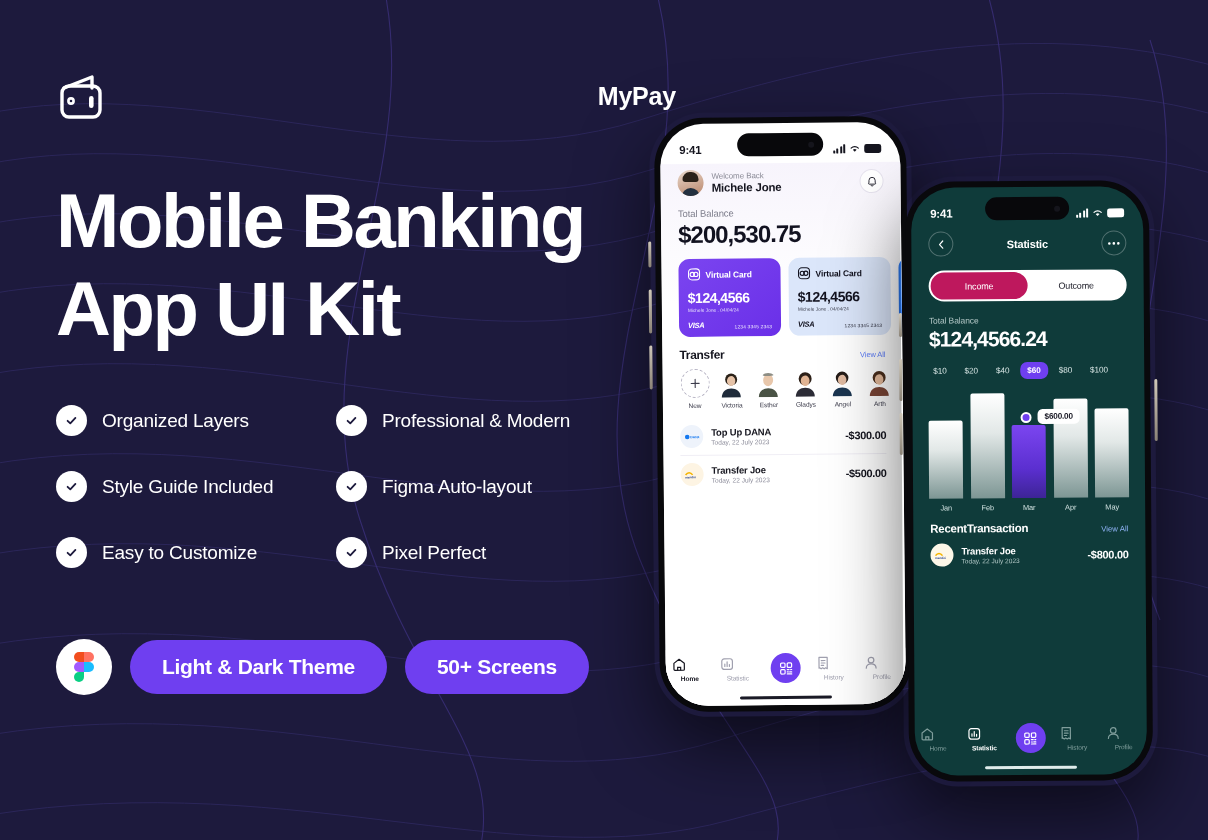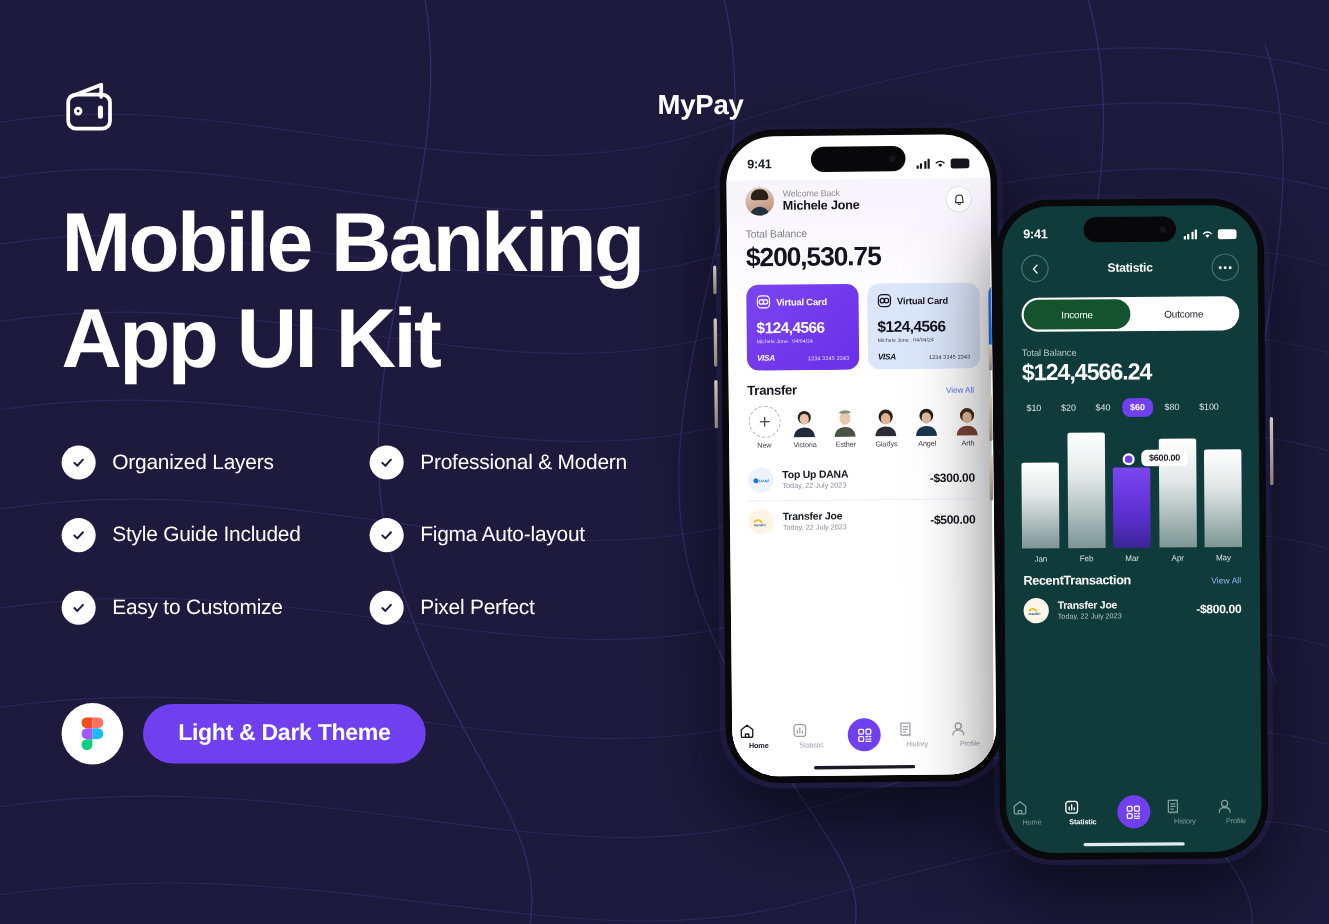--- a/index.html
+++ b/index.html
@@ -166,21 +166,21 @@
   
   .p2body { position:absolute; top:40px; left:0; right:0; bottom:0; color:#fff; }
   .p2head { display:flex; align-items:center; justify-content:space-between; padding:4px 17px 0; }
   .rnd-btn { width:25px; height:25px; border-radius:50%; border:1px solid rgba(255,255,255,.28);
              display:flex; align-items:center; justify-content:center; }
   .p2title { font-size:11px; font-weight:600; letter-spacing:-0.2px; }
   .toggle { margin:14px 17px 0; height:31px; border-radius:16px; background:#fff;
             display:flex; align-items:center; padding:2px; }
   .tg { flex:1; height:27px; border-radius:14px; display:flex; align-items:center;
         justify-content:center; font-size:9px; letter-spacing:-0.15px; }
-  .tg.on { background:#14532d; color:#fff; font-weight:500; }
+  .tg.on { background:#be185d; color:#fff; font-weight:500; }
   .tg.off { color:#21212c; }
 
   .p2bal { padding:14px 17px 0; }
   .p2bal .l { font-size:8.5px; color:#b3c7c6; letter-spacing:-0.1px; }
   .p2bal .a { font-size:21px; font-weight:700; letter-spacing:-0.9px; margin-top:2px; }
 
   .chips { display:flex; align-items:center; gap:4px; padding:11px 14px 0; }
   .chip { font-size:8.2px; color:#d6e4e3; padding:4px 7px; border-radius:7px; letter-spacing:-0.1px; }
   .chip.on { background:#6f3ff0; color:#fff; font-weight:600; }
 
@@ -309,20 +309,21 @@
     <span class="figma-circle">
       <svg viewBox="0 0 24 36" width="20" height="30">
         <path d="M6 0h6v12H6a6 6 0 010-12z" fill="#f24e1e"></path>
         <path d="M12 0h6a6 6 0 010 12h-6V0z" fill="#ff7262"></path>
         <path d="M12 12h6a6 6 0 110 12h-6V12z" fill="#1abcfe"></path>
         <path d="M6 12h6v12H6a6 6 0 010-12z" fill="#a259ff"></path>
         <path d="M6 24h6v6a6 6 0 11-6-6z" fill="#0acf83"></path>
       </svg>
     </span>
     <span class="pill">Light &amp; Dark Theme</span>
+    <span class="pill">50+ Screens</span>
   </div>
 </section>
 
 <div class="phones">
 
   <div class="phone" id="phone1">
     <div class="frame"></div>
     <span class="sbtn sb1"></span>
     <span class="sbtn sb2"></span>
     <span class="sbtn sb3"></span>

